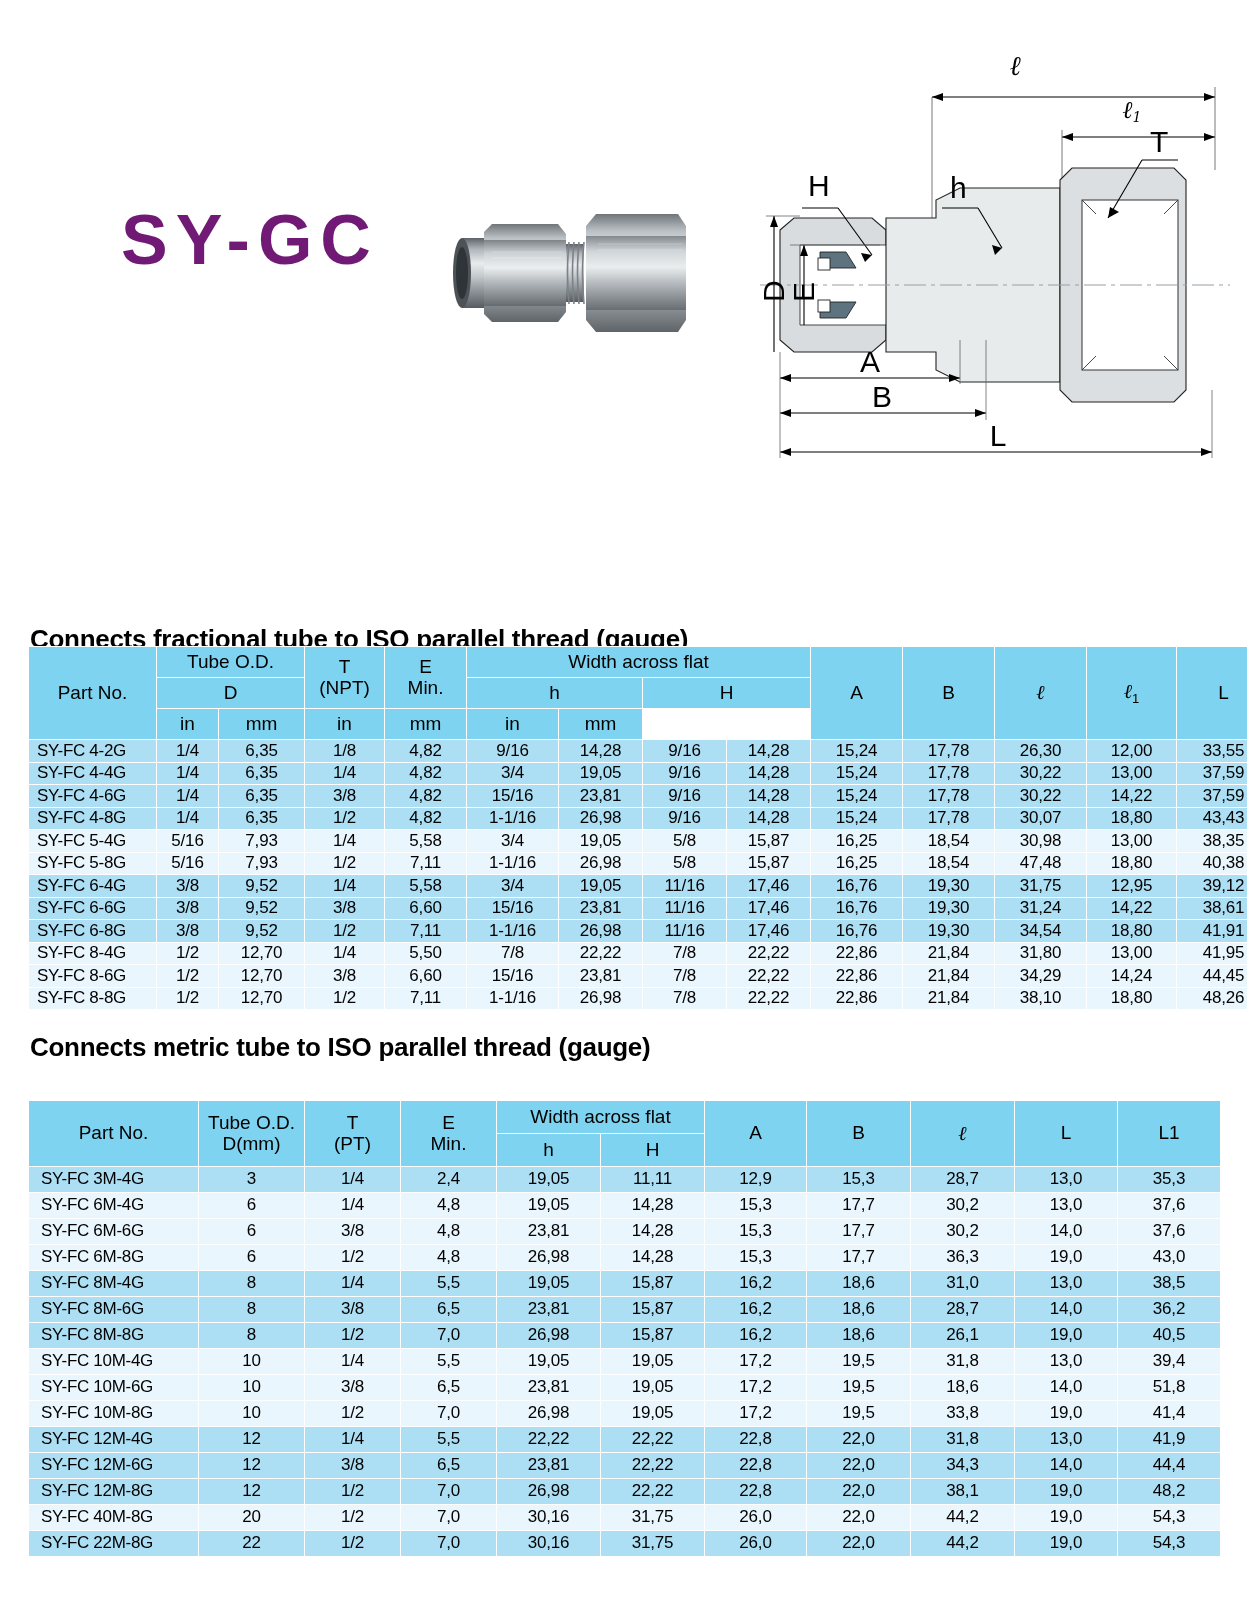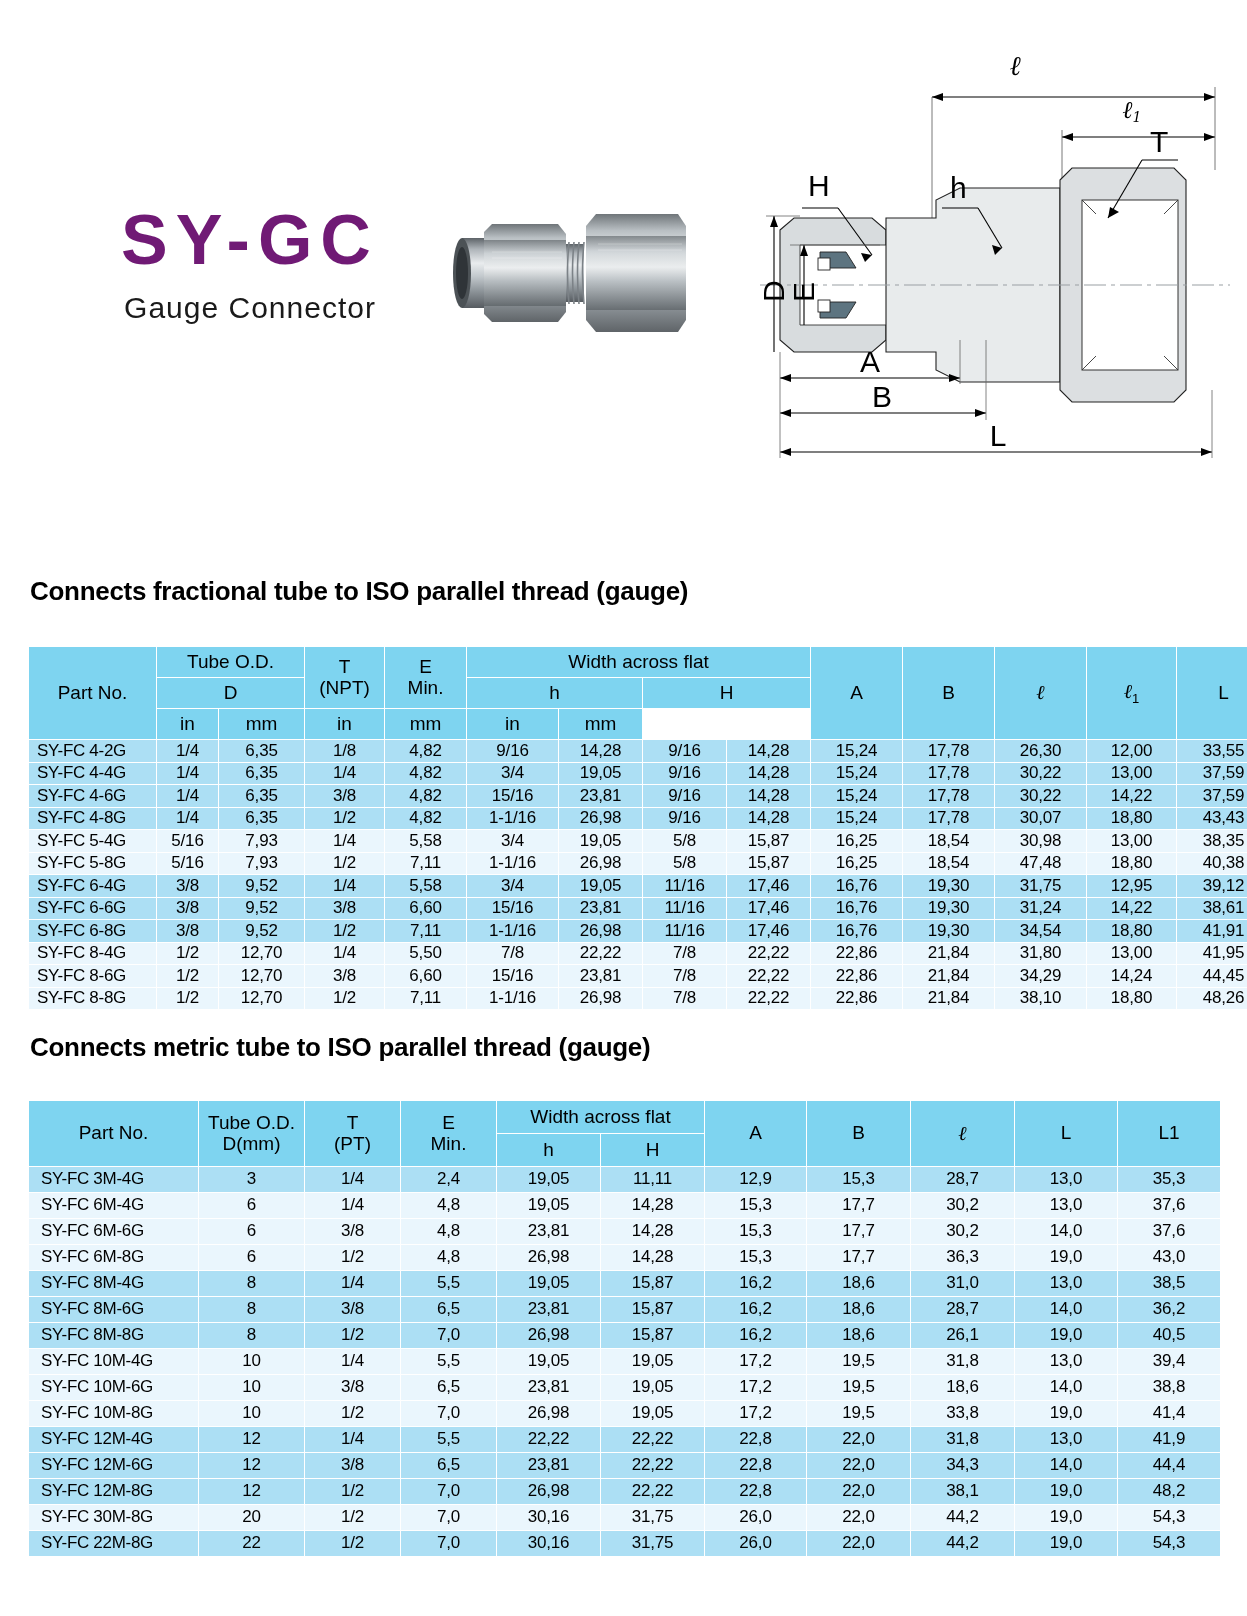--- a/index.html
+++ b/index.html
@@ -30,21 +30,21 @@
   
   .drawing{position:absolute;left:760px;top:40px;width:470px;height:445px;}
   .drawing svg{display:block;}
 
   
   .sect-title{
     position:absolute;left:30px;
     font-size:26px;font-weight:700;letter-spacing:-0.3px;color:#000;
     white-space:nowrap;
   }
-  #t1-title{top:576px;text-align:center;}
+  #t1-title{top:624px;text-align:center;}
   #t2-title{top:1032px;}
 
   
   table{
     position:absolute;left:28px;
     border-collapse:collapse;
     table-layout:fixed;
     font-size:15px;
   }
   #table1{top:646px;width:1192px;}
@@ -84,21 +84,20 @@
   .lsym{font-family:"DejaVu Serif", serif;font-style:italic;font-size:20px;}
   .lsub{font-size:13px;vertical-align:sub;}
 </style>
 </head>
 <body>
 
 <div class="page">
 
   <div class="brand">
     <div class="brand-title">SY-GC</div>
-    <div class="brand-sub">Gauge Connector</div>
   </div>
 
   <div class="photo">
     <svg width="282" height="160" viewBox="0 0 282 160">
       <defs>
         <linearGradient id="mtl" x1="0" y1="0" x2="0" y2="1">
           <stop offset="0%" stop-color="#6f7579"></stop>
           <stop offset="14%" stop-color="#b9bfc3"></stop>
           <stop offset="34%" stop-color="#f2f4f5"></stop>
           <stop offset="52%" stop-color="#cfd4d7"></stop>
@@ -642,21 +641,21 @@
           <td class="partno">SY-FC 10M-6G</td>
           <td>10</td>
           <td>3/8</td>
           <td>6,5</td>
           <td>23,81</td>
           <td>19,05</td>
           <td>17,2</td>
           <td>19,5</td>
           <td>18,6</td>
           <td>14,0</td>
-          <td>38,8</td>
+          <td>51,8</td>
         </tr>
         <tr class="g-light">
           <td class="partno">SY-FC 10M-8G</td>
           <td>10</td>
           <td>1/2</td>
           <td>7,0</td>
           <td>26,98</td>
           <td>19,05</td>
           <td>17,2</td>
           <td>19,5</td>
@@ -697,21 +696,21 @@
           <td>7,0</td>
           <td>26,98</td>
           <td>22,22</td>
           <td>22,8</td>
           <td>22,0</td>
           <td>38,1</td>
           <td>19,0</td>
           <td>48,2</td>
         </tr>
         <tr class="g-light">
-          <td class="partno">SY-FC 30M-8G</td>
+          <td class="partno">SY-FC 40M-8G</td>
           <td>20</td>
           <td>1/2</td>
           <td>7,0</td>
           <td>30,16</td>
           <td>31,75</td>
           <td>26,0</td>
           <td>22,0</td>
           <td>44,2</td>
           <td>19,0</td>
           <td>54,3</td>

